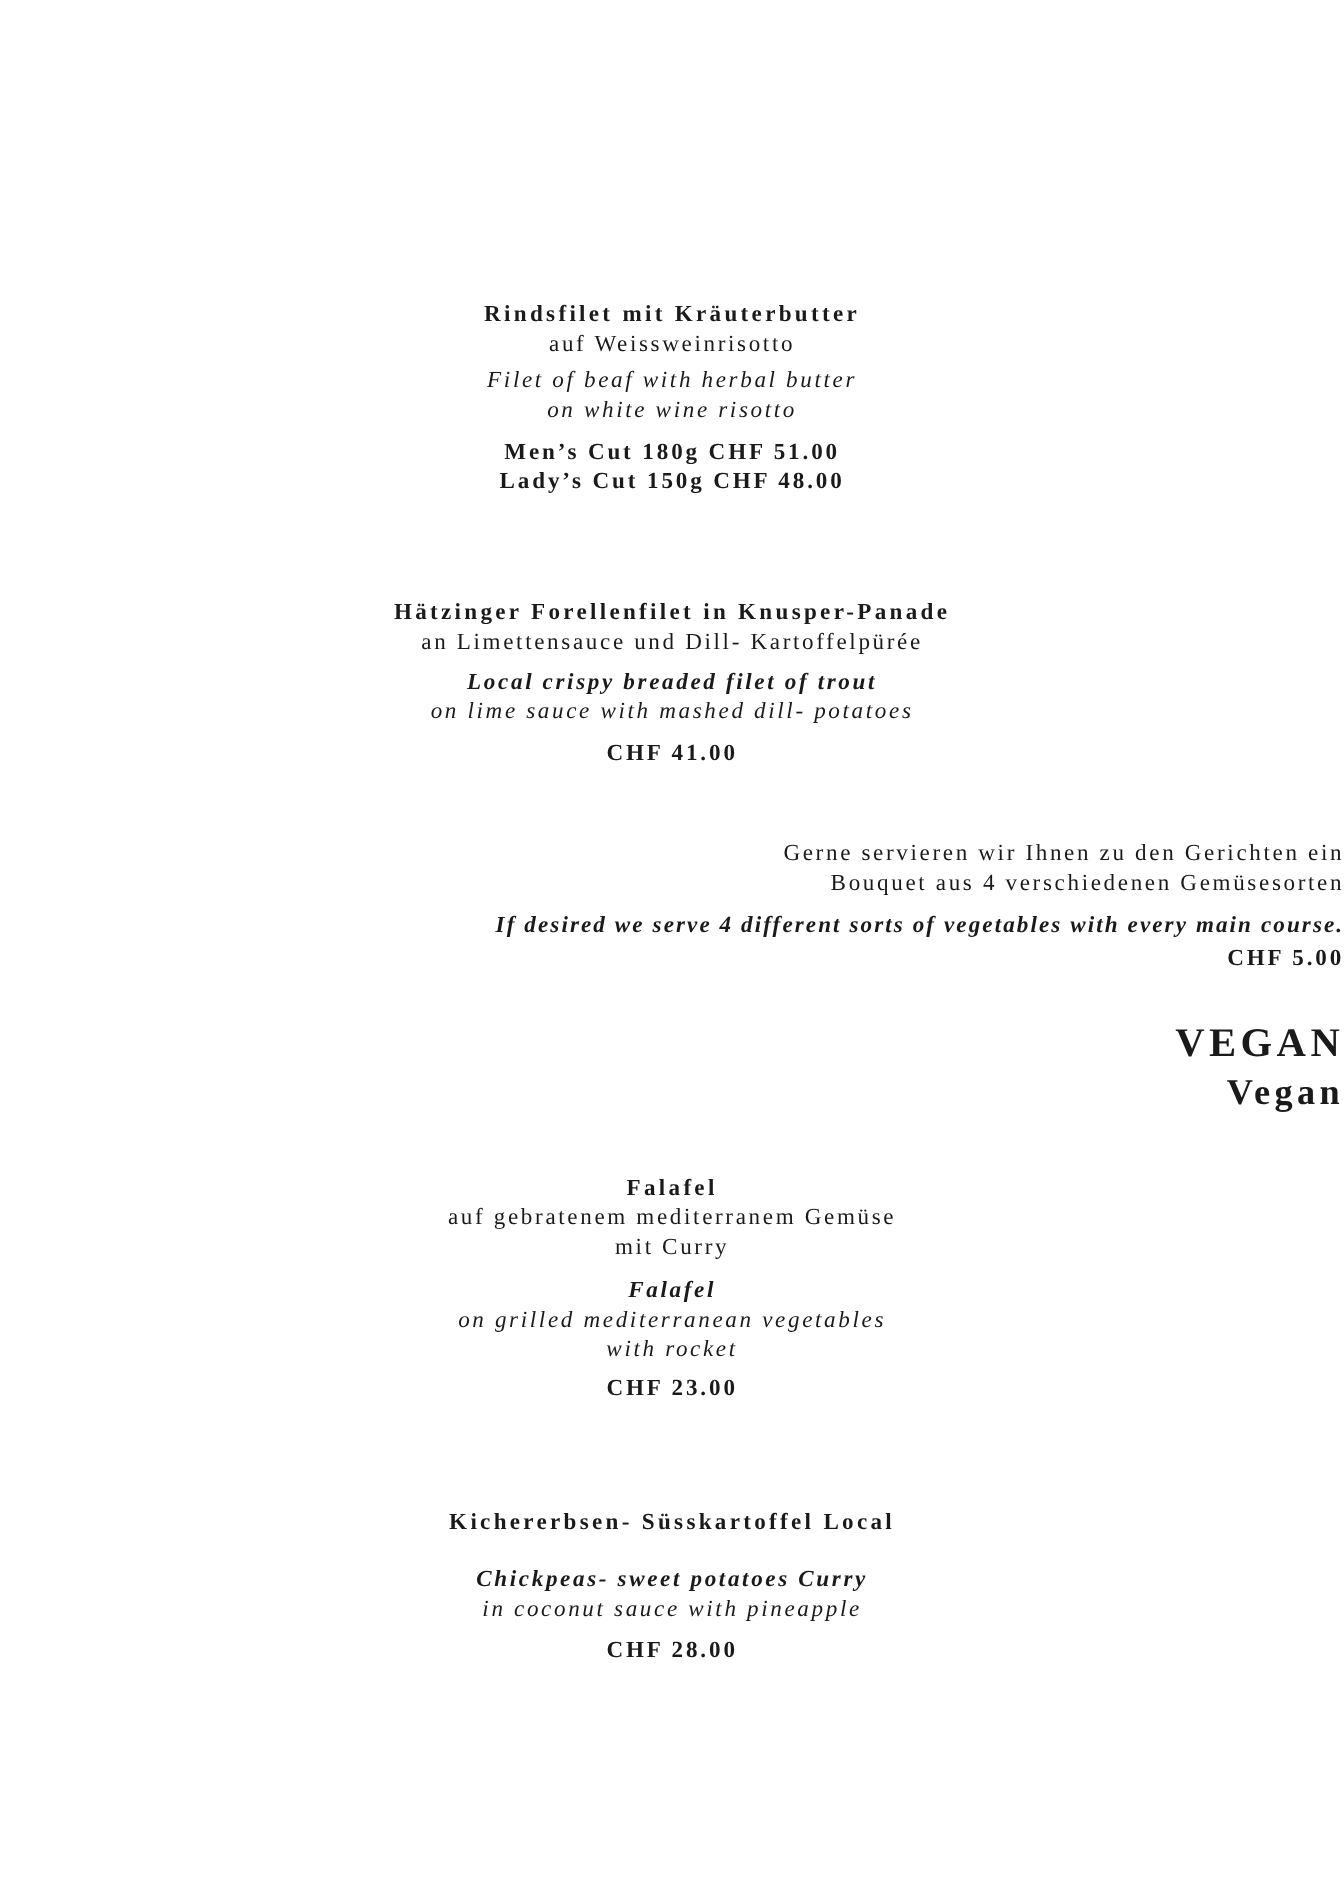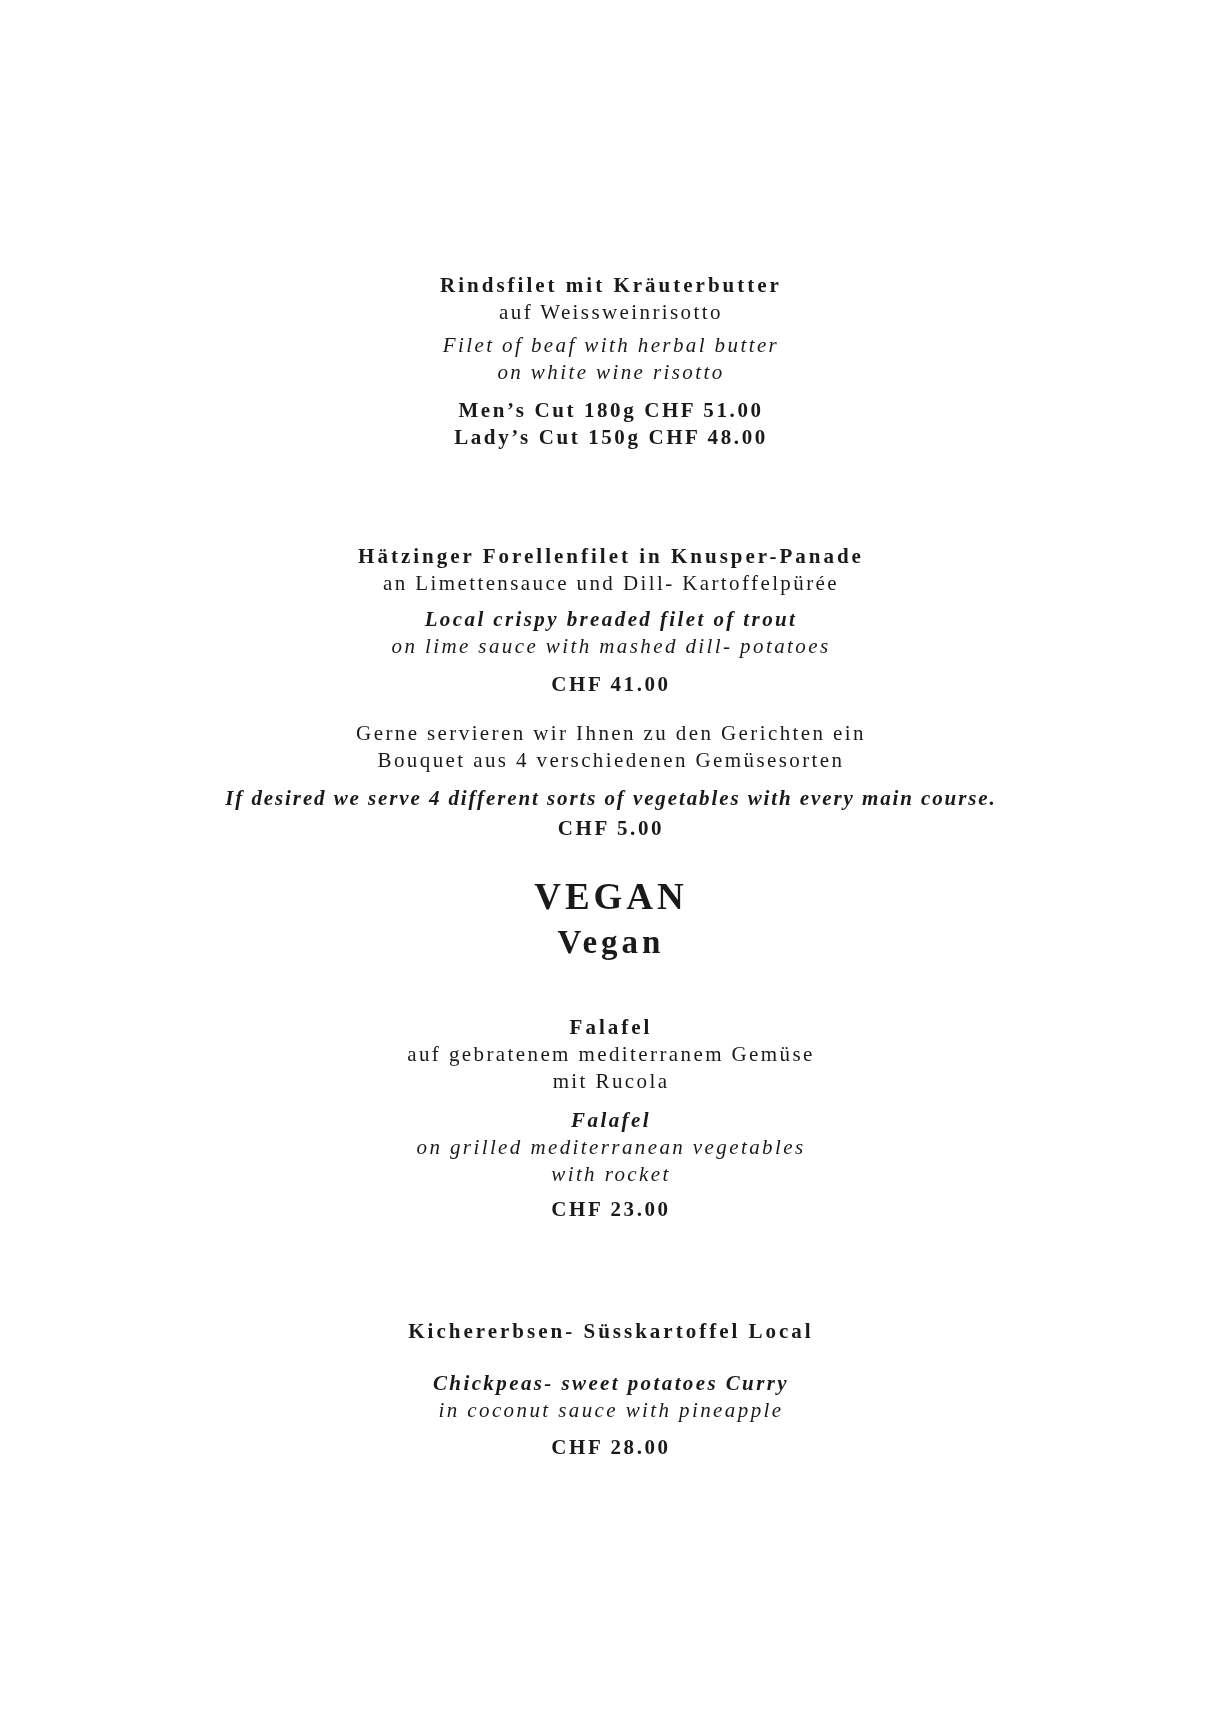--- a/index.html
+++ b/index.html
@@ -31,22 +31,22 @@
   }
   .b  { font-weight: 700; letter-spacing: 3px; }
   .i  { font-style: italic; }
   .bi { font-weight: 700; font-style: italic; }
   .price { font-weight: 700; letter-spacing: 2.6px; }
   .lsn { letter-spacing: 1.9px; } 
 
   
   .sec-beef   { margin-top: 272px; }
   .sec-trout  { margin-top: 92px; }
-  .sec-note   { margin-top: 22px; }
-  .sec-vegan  { margin-top: 32px; }
+  .sec-note   { margin-top: 64px; text-align: right; }
+  .sec-vegan  { margin-top: 42px; text-align: right; }
   .sec-falafel{ margin-top: 50px; }
   .sec-curry  { margin-top: 95px; }
 
   
   .g3  { margin-top: 3px; }
   .g6  { margin-top: 6px; }
   .g8  { margin-top: 8px; }
   .g9  { margin-top: 9px; font-style: italic; }
   .g10 { margin-top: 10px; }
   .g11 { margin-top: 11px; }
@@ -98,21 +98,21 @@
   </section>
 
   <section class="sec-vegan">
     <p class="vegan-de">VEGAN</p>
     <p class="vegan-en">Vegan</p>
   </section>
 
   <section class="sec-falafel">
     <p class="ln b">Falafel</p>
     <p class="ln">auf gebratenem mediterranem Gemüse</p>
-    <p class="ln">mit Rucola</p>
+    <p class="ln">mit Curry</p>
     <p class="ln bi g12">Falafel</p>
     <p class="ln i">on grilled mediterranean vegetables</p>
     <p class="ln i">with rocket</p>
     <p class="ln price g8">CHF 23.00</p>
   </section>
 
   <section class="sec-curry">
     <p class="ln b">Kichererbsen- Süsskartoffel Local</p>
     <p class="ln bi g25">Chickpeas- sweet potatoes Curry</p>
     <p class="ln i">in coconut sauce with pineapple</p>

